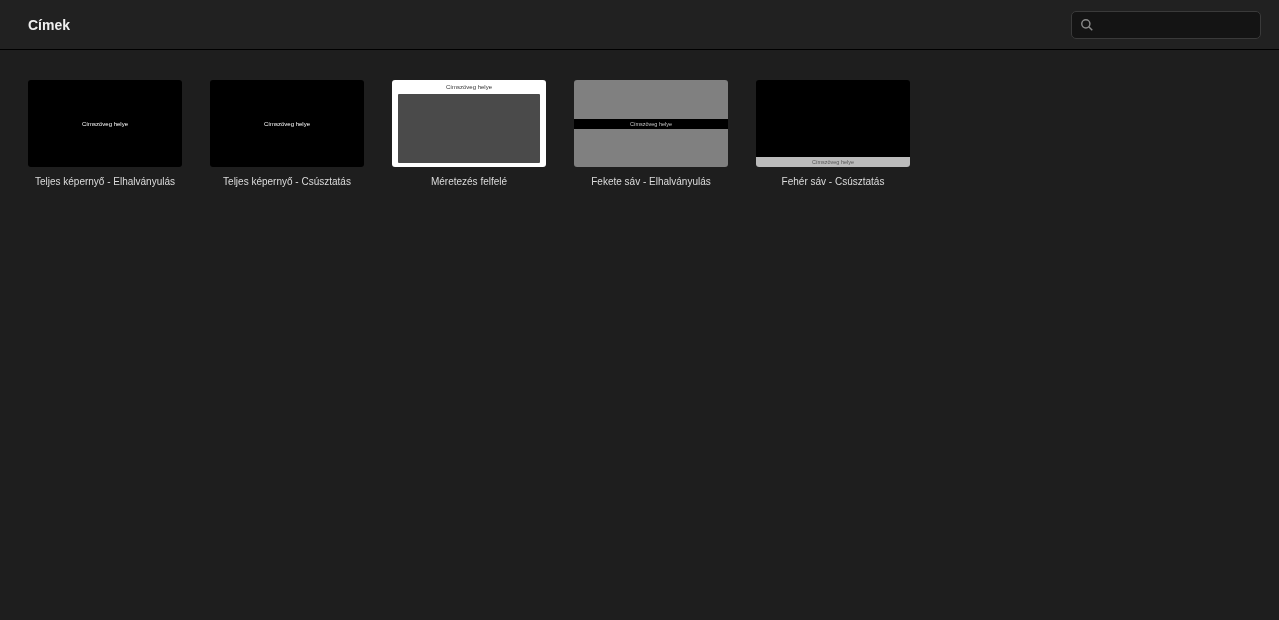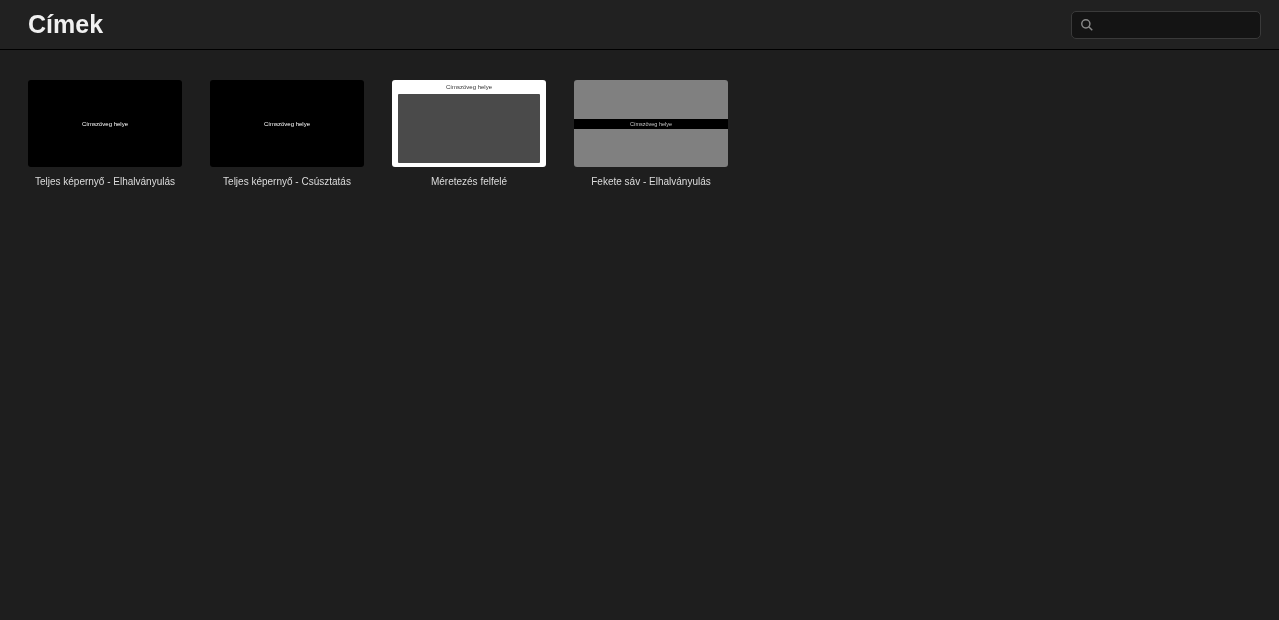--- a/index.html
+++ b/index.html
@@ -14,21 +14,21 @@
     .header {
       height: 50px;
       display: flex;
       align-items: center;
       justify-content: space-between;
       padding: 0 28px 0 28px;
       border-bottom: 1px solid #000;
       background: #212121;
     }
     .title {
-      font-size: 25px;
+      font-size: 14px;
       font-weight: 600;
       color: #f0f0f0;
     }
     .search {
       display: flex;
       align-items: center;
       background: #141414;
       border: 1px solid #3a3a3a;
       border-radius: 5px;
       height: 28px;
@@ -181,16 +181,24 @@
       <div class="strip mid black">
         <span>Címszöveg helye</span>
       </div>
     </div>
     <div class="tile-label">Fekete sáv - Elhalványulás</div>
   </div>
 
 
 
 
+  <div class="tile">
+    <div class="thumb th-black">
+      <div class="strip bot white">
+        <span>Címszöveg helye</span>
+      </div>
+    </div>
+    <div class="tile-label">Fehér sáv - Csúsztatás</div>
+  </div>
 
 
 
 </div>
 
 </body></html>

